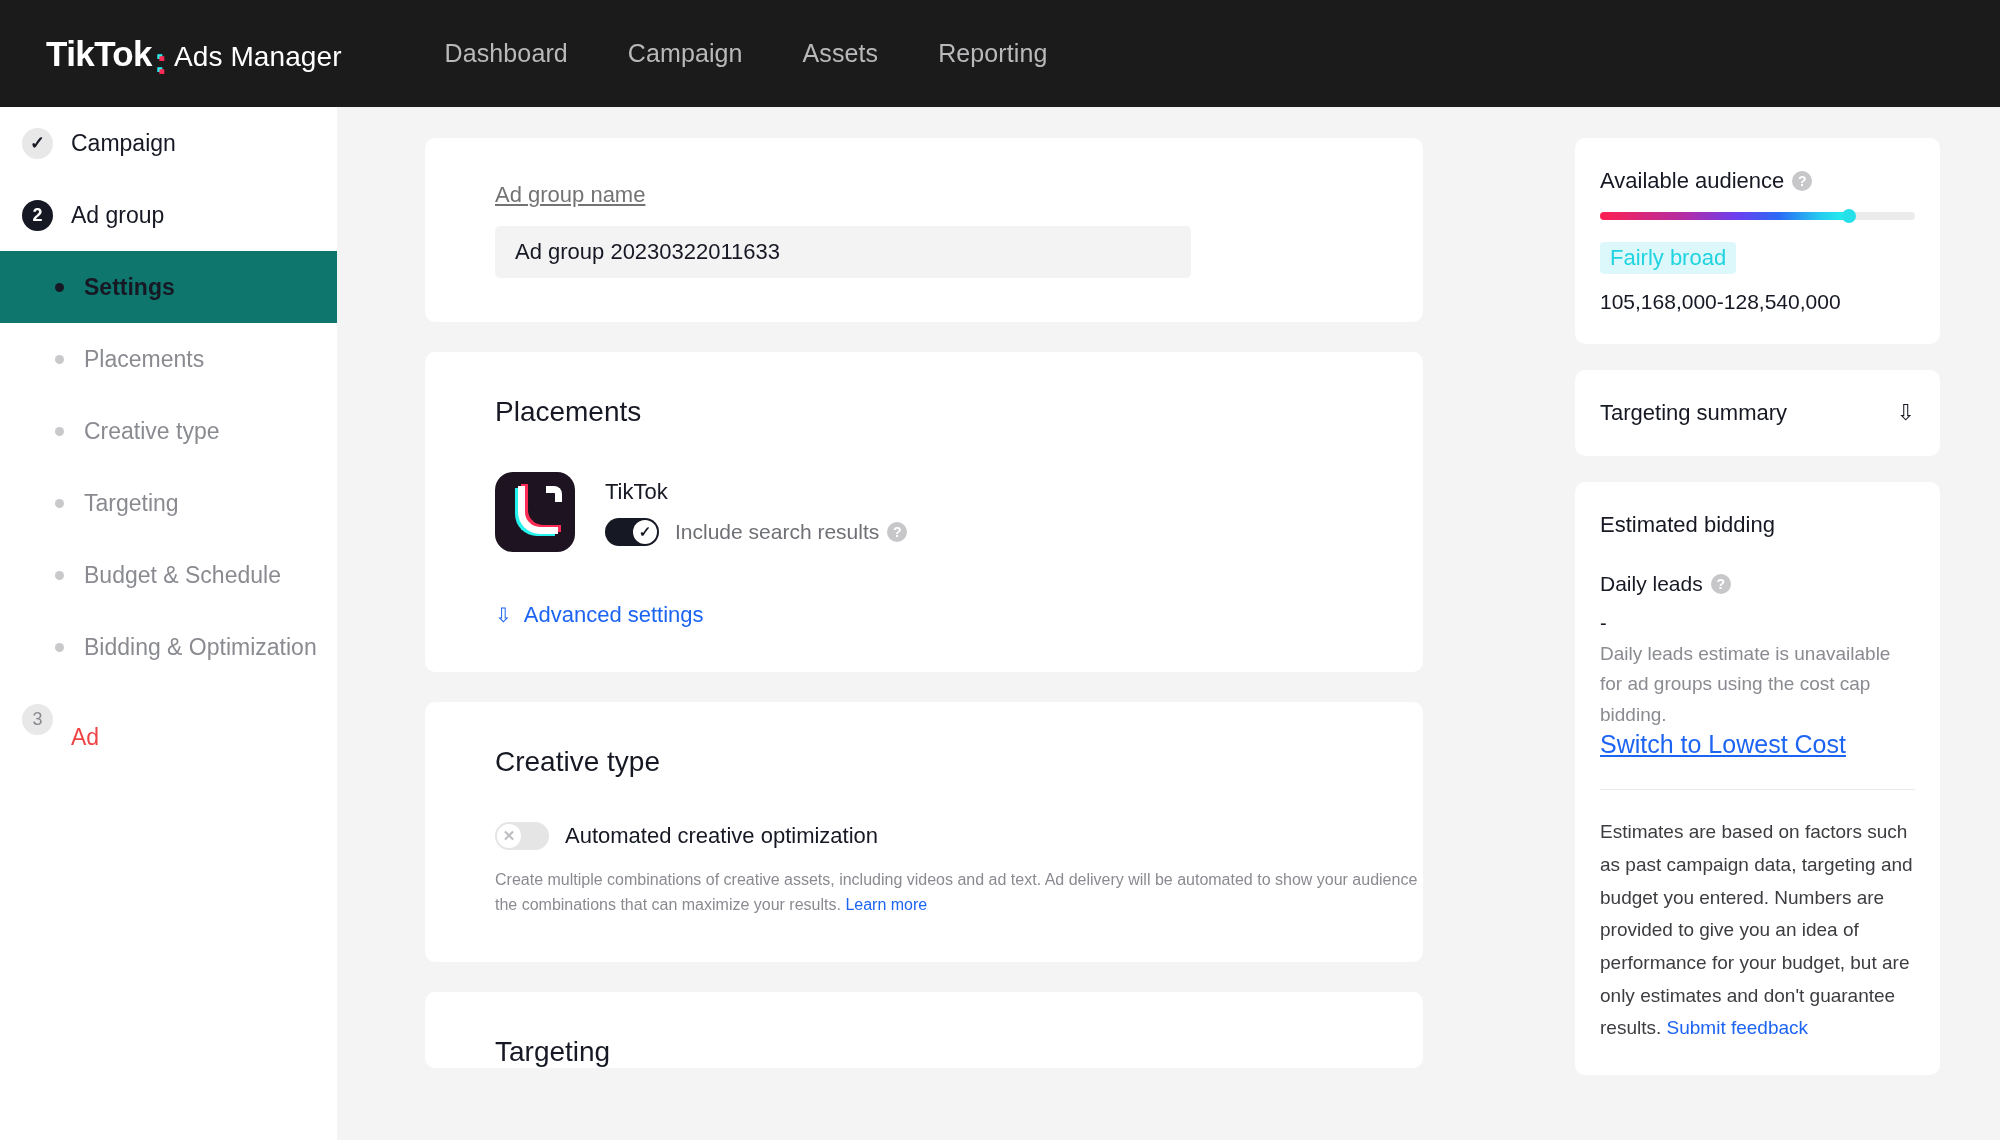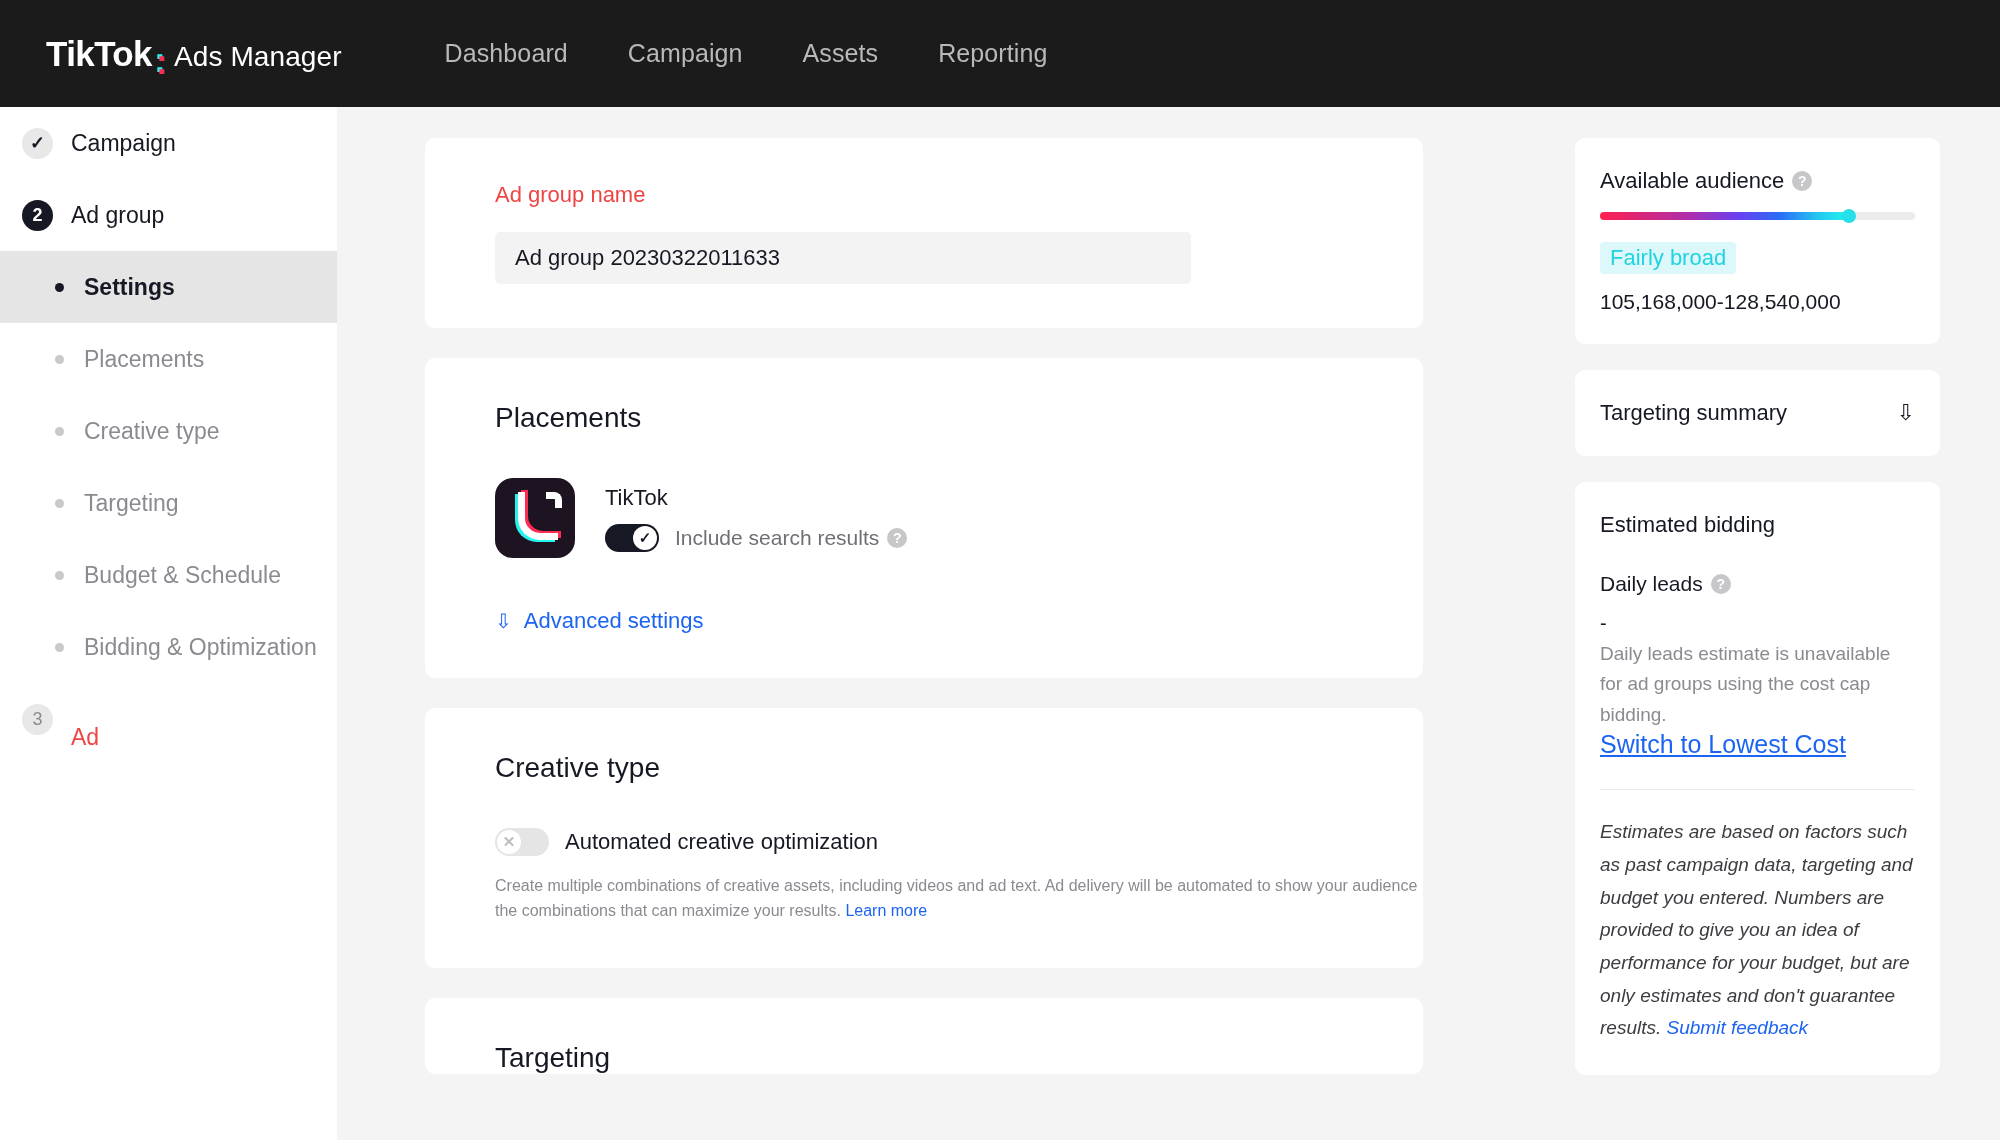--- a/index.html
+++ b/index.html
@@ -73,21 +73,21 @@
   .nav-badge.pending { background: #e8e8e9; color: #8a8b91; font-weight: 400; }
   .nav-main-label {
     margin-left: 18px; font-size: 23px; color: #161823; font-weight: 500;
   }
   .nav-main.pending .nav-main-label { color: #ef4444; margin-top: 36px; }
 
   .nav-sub {
     display: flex; align-items: center;
     height: 72px; padding-left: 55px;
   }
-  .nav-sub.selected { background: #e5e5e5; }
+  .nav-sub.selected { background: #0f766e; }
   .nav-dot {
     width: 9px; height: 9px; border-radius: 50%;
     background: #c9c9cc; flex: 0 0 auto;
   }
   .nav-sub.selected .nav-dot { background: #161823; }
   .nav-sub-label {
     margin-left: 20px; font-size: 23px; color: #8a8b91;
   }
   .nav-sub.selected .nav-sub-label { color: #161823; font-weight: 700; }
 
@@ -97,22 +97,23 @@
     width: 1226px; height: 1033px;
   }
   .card {
     background: #ffffff; border-radius: 10px;
     margin: 0 140px 0 88px;
     padding: 0 0 0 0;
   }
   .card-pad { padding: 44px 70px 44px 70px; }
 
   .field-label {
-    font-size: 22px; color: #ef4444; font-weight: 500;
-    margin-bottom: 24px;
+    font-size: 22px; color: #737373; font-weight: 500;
+    margin-bottom: 18px;
+    text-decoration: underline;
   }
   .text-input {
     width: 696px; height: 52px;
     background: #f3f3f4; border: none; border-radius: 5px;
     font-size: 22px; color: #161823;
     padding: 0 20px;
     font-family: "Liberation Sans", sans-serif;
   }
 
   .section-title {
@@ -239,21 +240,21 @@
   .est-sub {
     font-size: 21px; color: #161823; font-weight: 500;
     display: flex; align-items: center; margin-top: 34px;
   }
   .est-dash { font-size: 20px; color: #161823; margin-top: 16px; }
   .est-note {
     font-size: 19px; color: #8a8b91; line-height: 1.6; margin-top: 4px;
   }
   .est-link { color: #1c64f2; font-size: 25px; display: block; margin-top: 0; }
   .divider { height: 1px; background: #ebebec; margin: 30px 0 26px 0; }
-  .est-disc { font-size: 19px; color: #3c3c41; line-height: 1.72; font-style: italic; }
+  .est-disc { font-size: 19px; color: #3c3c41; line-height: 1.72; }
 </style>
 </head>
 <body>
 
 <div class="topbar">
   <div class="brand">
     <span class="brand-tiktok">TikTok</span>
     <span class="brand-colon">
       <span class="c-cyan">:</span>
         <span class="c-pink">:</span>

